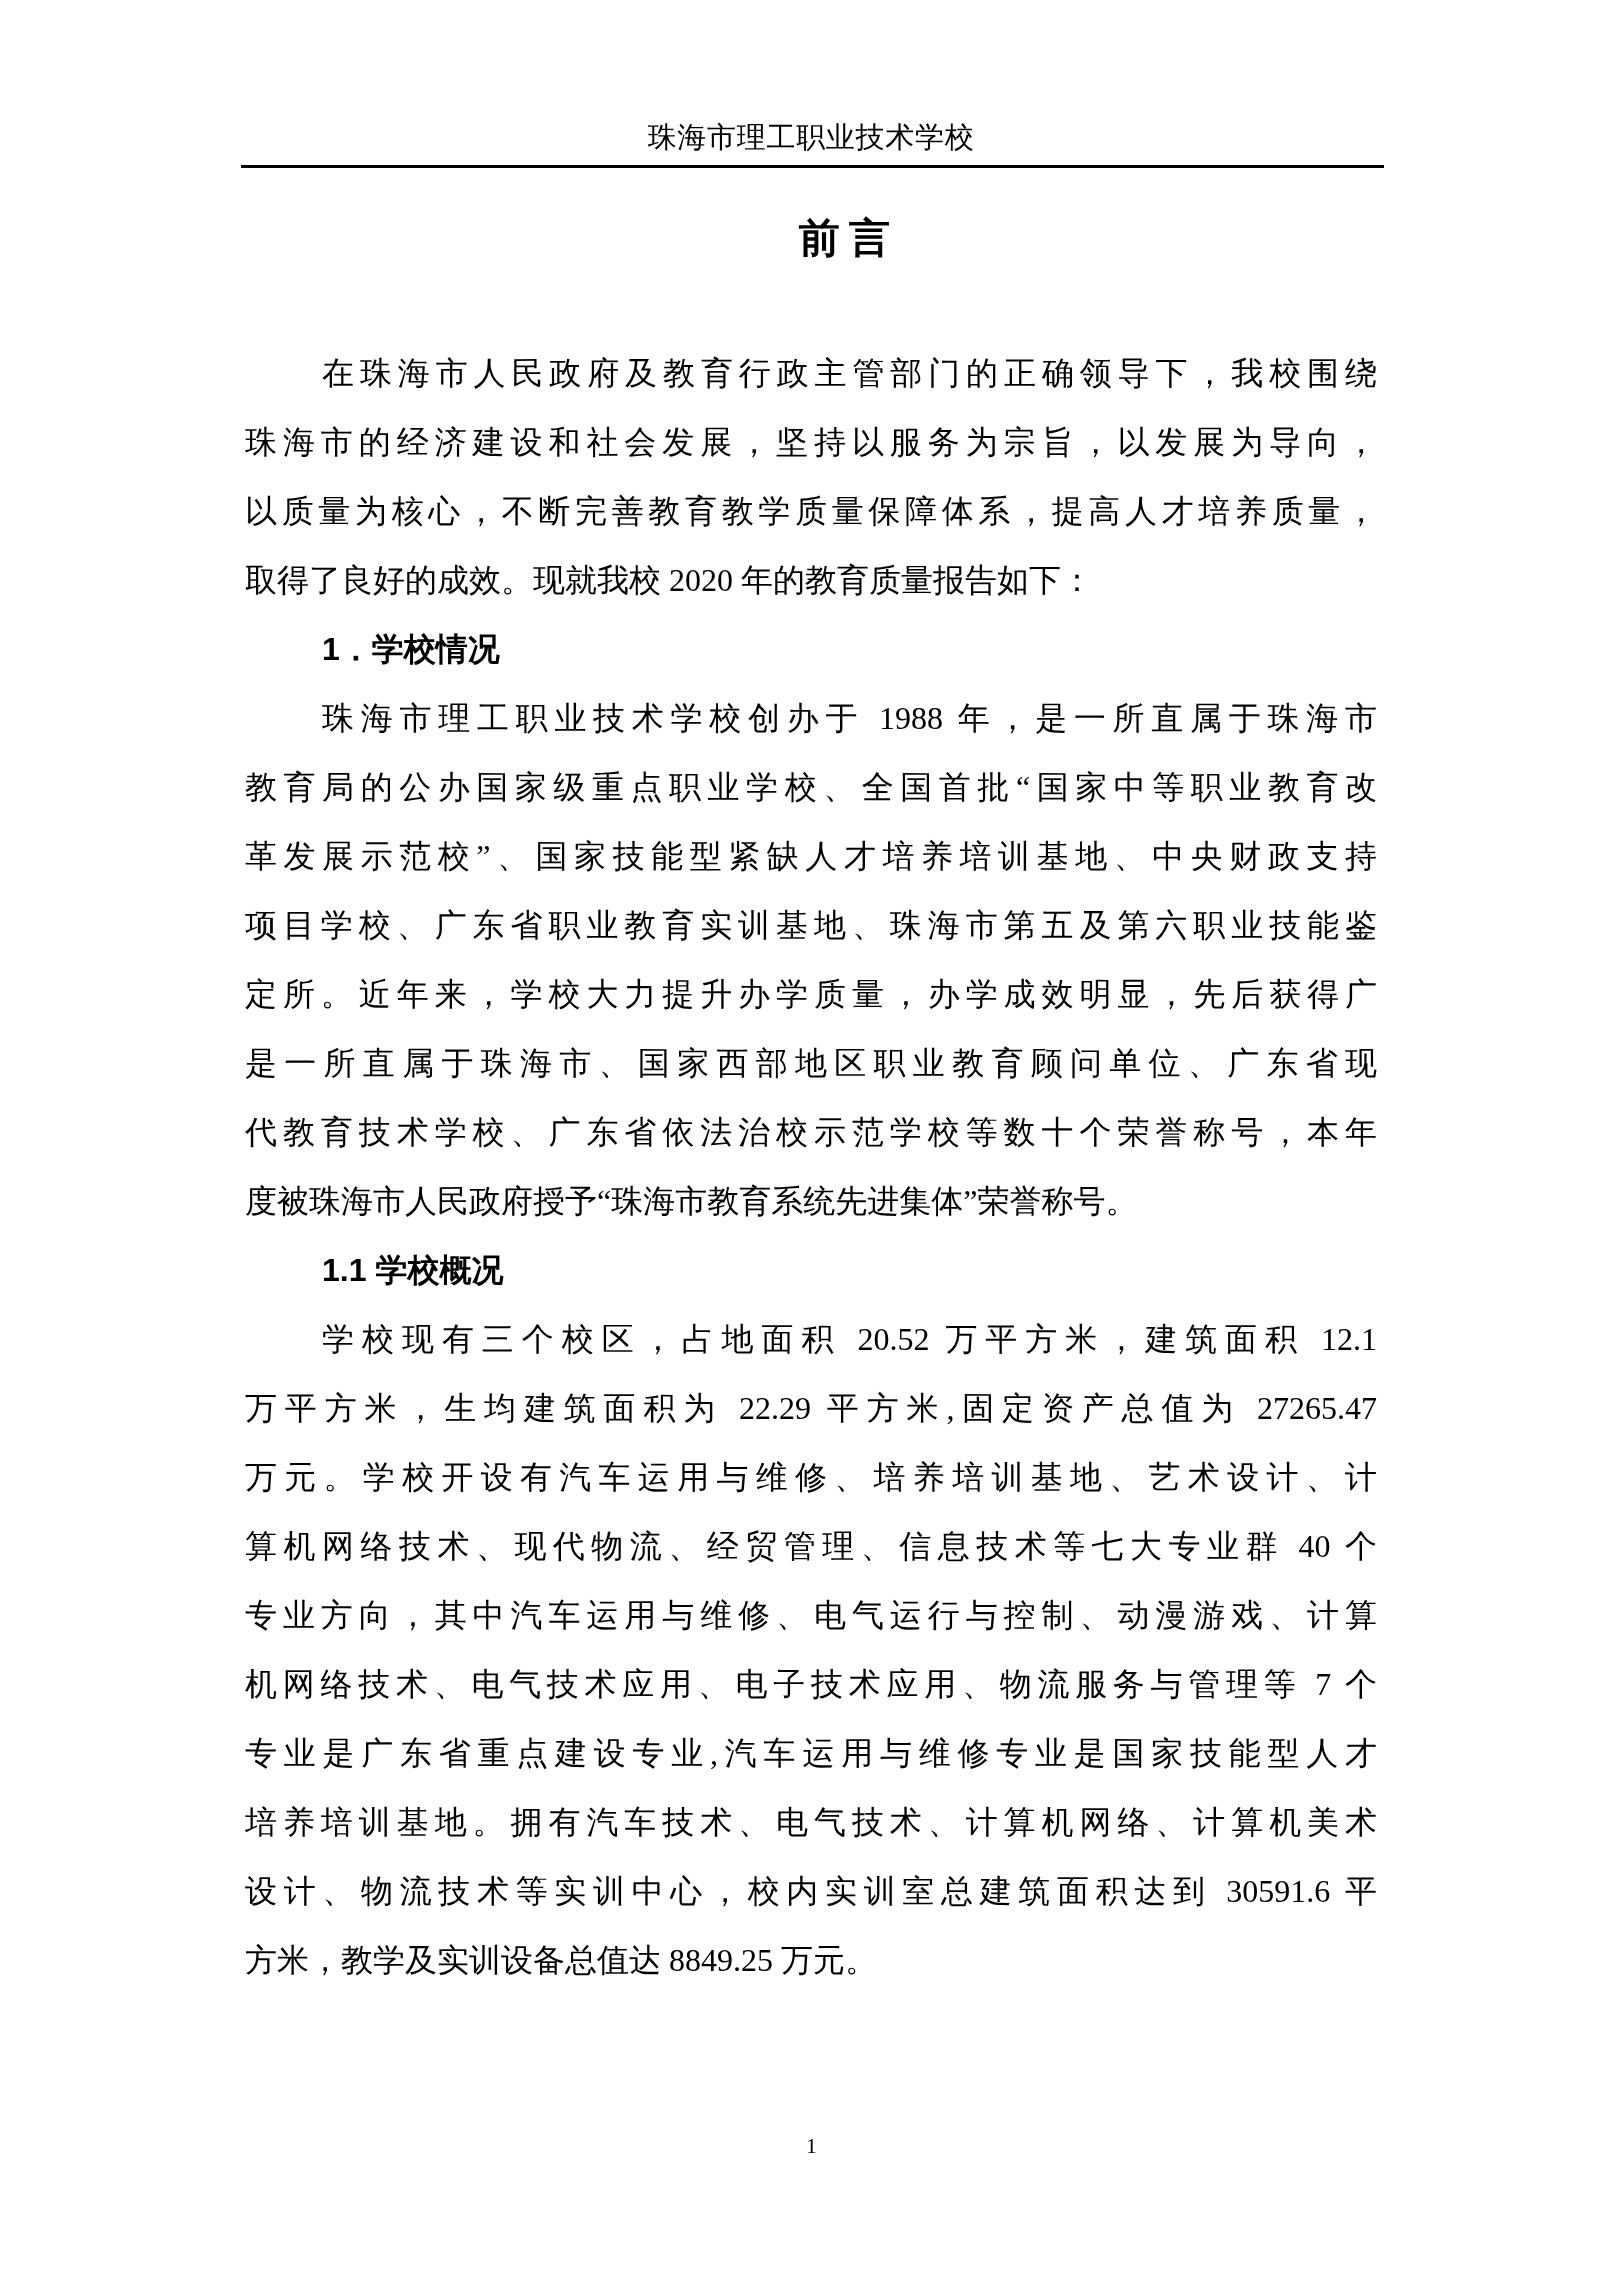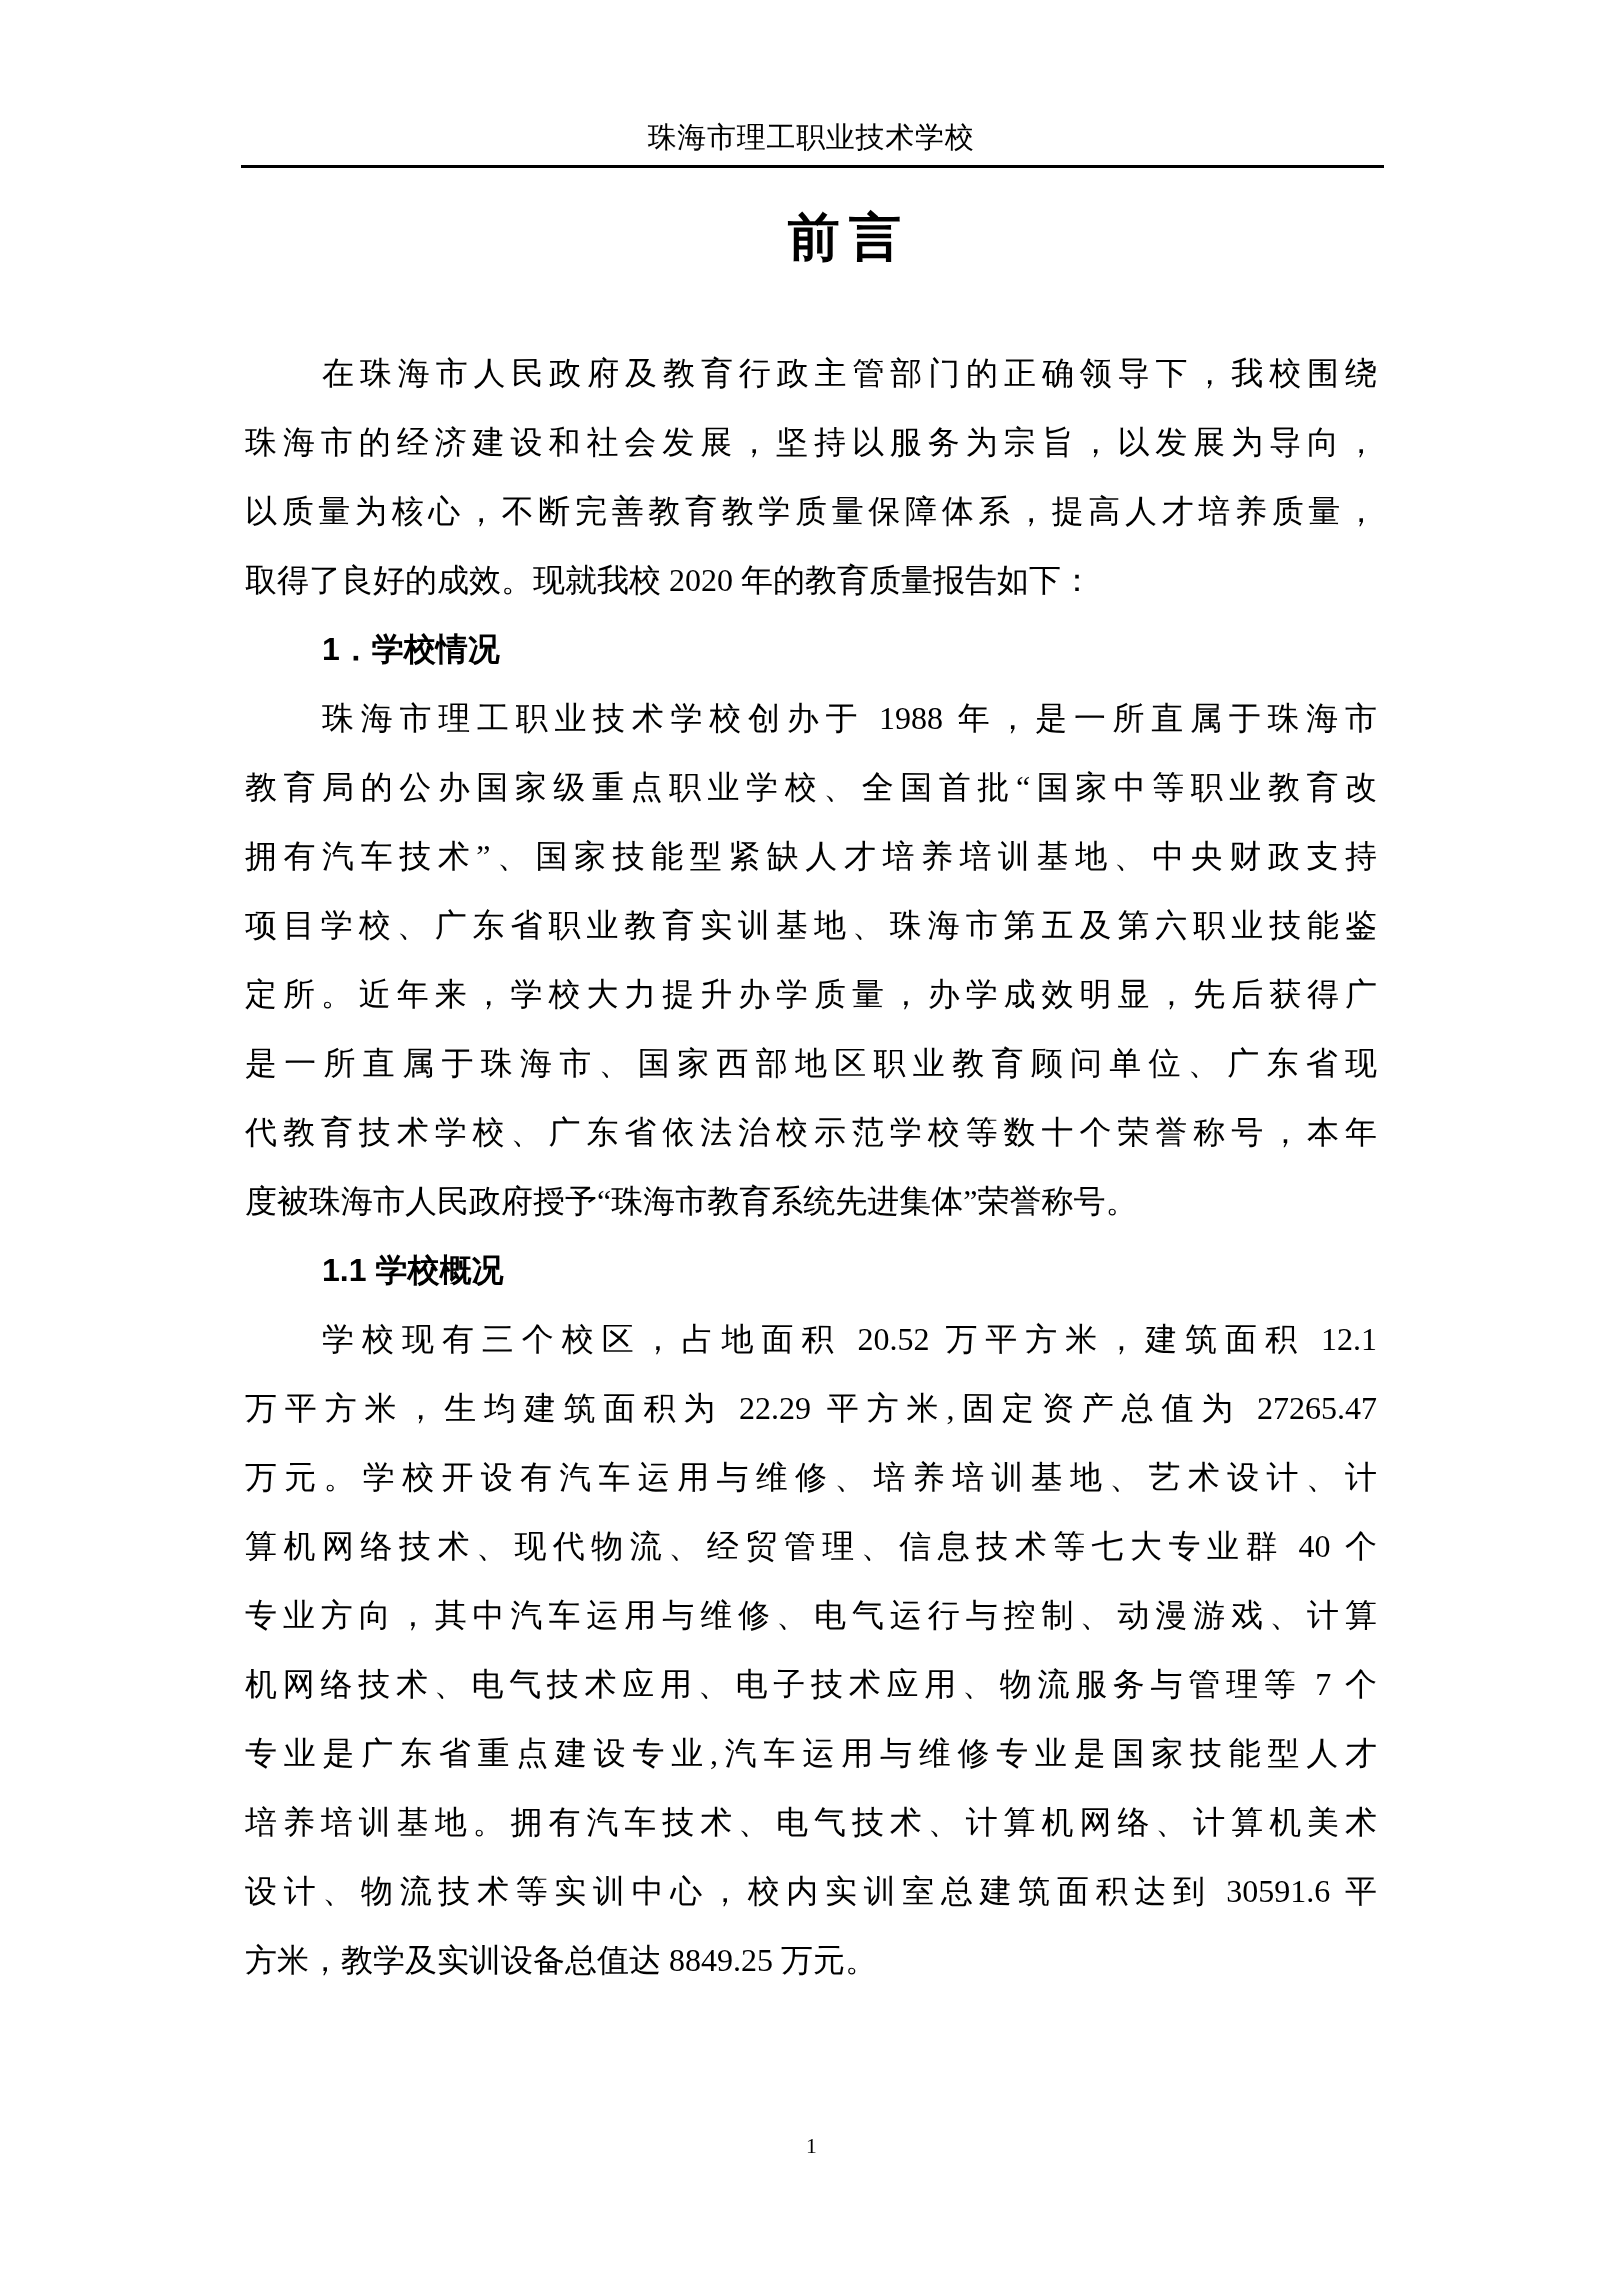--- a/index.html
+++ b/index.html
@@ -41,21 +41,21 @@
     position: absolute;
     left: 245px;
     top: 207px;
     width: 1132px;
     height: 62px;
     line-height: 62px;
     box-sizing: border-box;
     padding-left: 76px;     
     text-align: center;
     font-family: "Liberation Serif", "DejaVu Serif", serif;
-    font-size: 52px;
+    font-size: 41px;
     font-weight: bold;
     letter-spacing: 9.2px;
     white-space: nowrap;
   }
   .document-body {
     position: absolute;
     left: 245px;
     top: 339px;
     width: 1132px;
   }
@@ -107,21 +107,21 @@
   <div class="doc-title">前言</div>
 
   <div class="document-body">
       <div class="row body-line indent just">在珠海市人民政府及教育行政主管部门的正确领导下，我校围绕</div>
       <div class="row body-line just">珠海市的经济建设和社会发展，坚持以服务为宗旨，以发展为导向，</div>
       <div class="row body-line just">以质量为核心，不断完善教育教学质量保障体系，提高人才培养质量，</div>
       <div class="row body-line">取得了良好的成效。现就我校 2020 年的教育质量报告如下：</div>
       <div class="row heading">1．学校情况</div>
       <div class="row body-line indent just">珠海市理工职业技术学校创办于 1988 年，是一所直属于珠海市</div>
       <div class="row body-line just">教育局的公办国家级重点职业学校、全国首批“国家中等职业教育改</div>
-      <div class="row body-line just">拥有汽车技术”、国家技能型紧缺人才培养培训基地、中央财政支持</div>
+      <div class="row body-line just">革发展示范校”、国家技能型紧缺人才培养培训基地、中央财政支持</div>
       <div class="row body-line just">项目学校、广东省职业教育实训基地、珠海市第五及第六职业技能鉴</div>
       <div class="row body-line just">定所。近年来，学校大力提升办学质量，办学成效明显，先后获得广</div>
       <div class="row body-line just">是一所直属于珠海市、国家西部地区职业教育顾问单位、广东省现</div>
       <div class="row body-line just">代教育技术学校、广东省依法治校示范学校等数十个荣誉称号，本年</div>
       <div class="row body-line">度被珠海市人民政府授予“珠海市教育系统先进集体”荣誉称号。</div>
       <div class="row heading">1.1 学校概况</div>
       <div class="row body-line indent just">学校现有三个校区，占地面积 20.52 万平方米，建筑面积 12.1</div>
       <div class="row body-line just">万平方米，生均建筑面积为 22.29 平方米,固定资产总值为 27265.47</div>
       <div class="row body-line just">万元。学校开设有汽车运用与维修、培养培训基地、艺术设计、计</div>
       <div class="row body-line just">算机网络技术、现代物流、经贸管理、信息技术等七大专业群 40 个</div>

